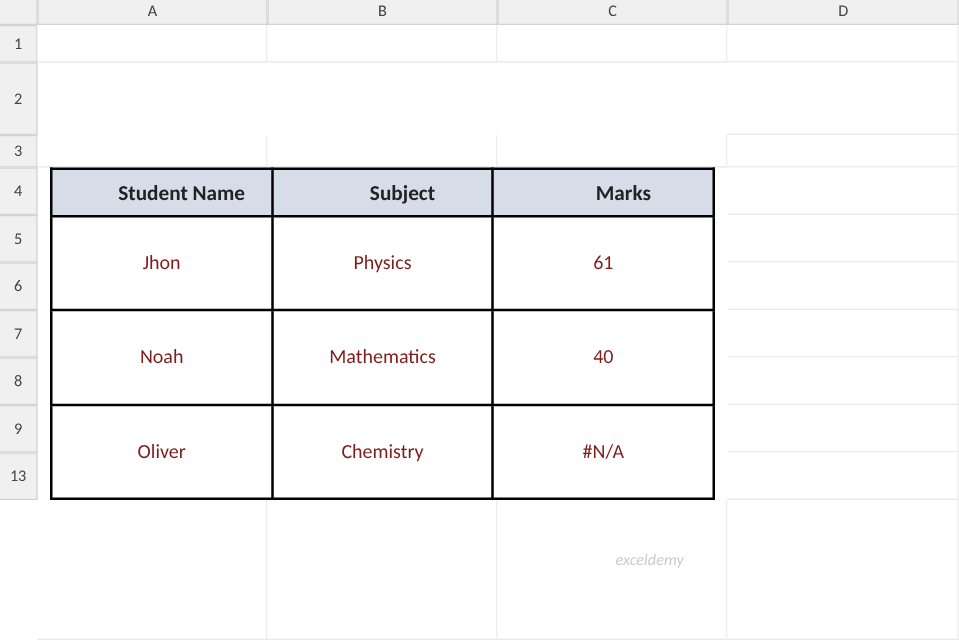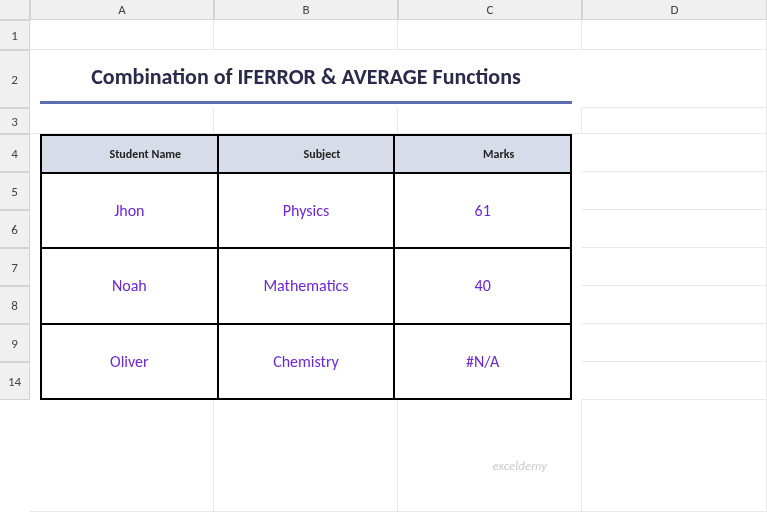--- a/index.html
+++ b/index.html
@@ -58,36 +58,36 @@
     }
     .tbl {
       width: 100%;
       height: 100%;
       border-collapse: collapse;
       table-layout: fixed;
     }
     .tbl th {
       background: #d7dce9;
       font-weight: bold;
-      font-size: 12px;
+      font-size: 17px;
       color: #222;
       border: 2px solid #000;
       height: 38px;
       padding-left: 32px;
     }
     .tbl td {
       border: 2px solid #000;
       text-align: center;
       font-size: 16px;
-      color: #6d28d9;
+      color: #7f1d1d;
       height: 38px;
     }
     .watermark {
       position: absolute;
-      bottom: 39px;
+      bottom: 56px;
       right: 220px;
       font-size: 13px;
       color: #ccc;
       font-style: italic;
       pointer-events: none;
     }
   </style>
 </head>
 <body>
 
@@ -98,36 +98,35 @@
   <div class="col-header">C</div>
   <div class="col-header">D</div>
 
   <div class="row-header" style="grid-row:2">1</div>
   <div class="cell" style="grid-column:2;grid-row:2"></div>
   <div class="cell" style="grid-column:3;grid-row:2"></div>
   <div class="cell" style="grid-column:4;grid-row:2"></div>
   <div class="cell" style="grid-column:5;grid-row:2"></div>
 
   <div class="row-header" style="grid-row:3">2</div>
-  <div class="title-cell">Combination of IFERROR &amp; AVERAGE Functions</div>
   <div class="cell" style="grid-column:5;grid-row:3"></div>
 
   <div class="row-header" style="grid-row:4">3</div>
   <div class="cell" style="grid-column:2;grid-row:4"></div>
   <div class="cell" style="grid-column:3;grid-row:4"></div>
   <div class="cell" style="grid-column:4;grid-row:4"></div>
   <div class="cell" style="grid-column:5;grid-row:4"></div>
 
   <div class="row-header" style="grid-row:5">4</div>
   <div class="row-header" style="grid-row:6">5</div>
   <div class="row-header" style="grid-row:7">6</div>
   <div class="row-header" style="grid-row:8">7</div>
   <div class="row-header" style="grid-row:9">8</div>
   <div class="row-header" style="grid-row:10">9</div>
-  <div class="row-header" style="grid-row:11">14</div>
+  <div class="row-header" style="grid-row:11">13</div>
 
   <div class="data-table">
     <table class="tbl">
       <thead>
         <tr>
           <th>Student Name</th>
           <th>Subject</th>
           <th>Marks</th>
         </tr>
       </thead>

